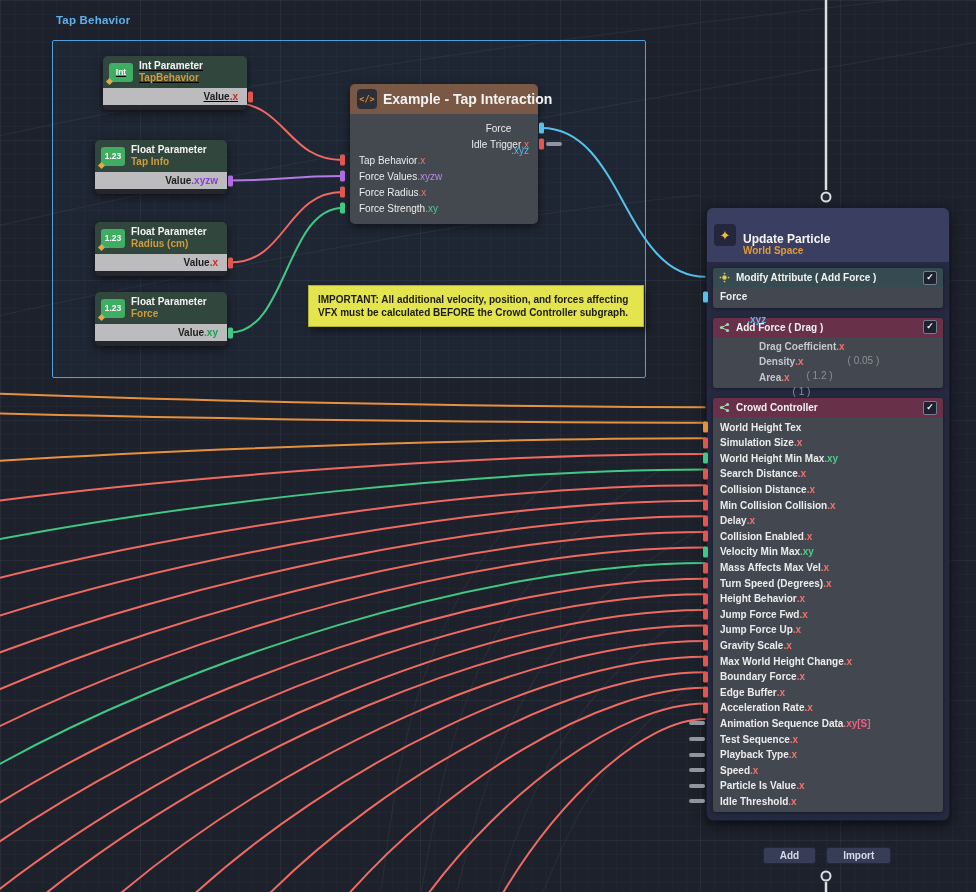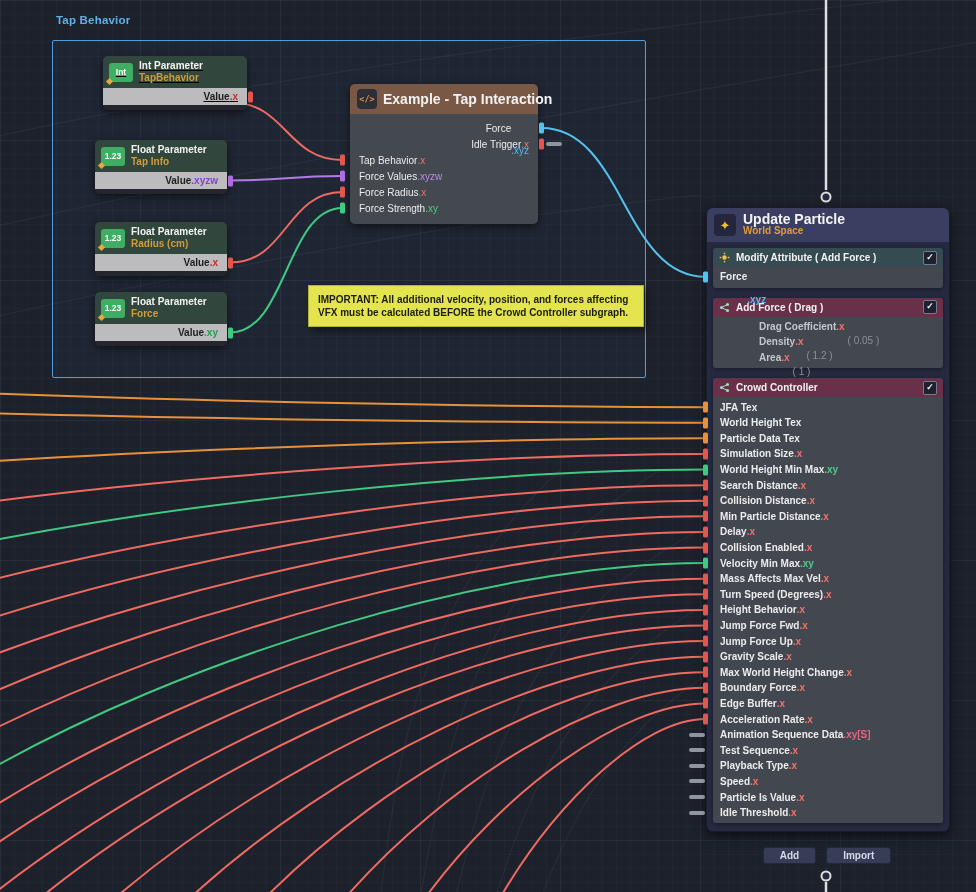--- a/index.html
+++ b/index.html
@@ -73,21 +73,21 @@
   .note{left:308px;top:285px;width:316px;z-index:4;background:#e4e54e;border:1px solid #b0b136;
     color:#1b1b12;font-weight:bold;font-size:10px;line-height:1.3;padding:7px 9px;box-shadow:3px 4px 7px rgba(0,0,0,.45);}
 
   
   .ctx{left:706px;top:207px;width:242px;z-index:3;background:#262a40;border:1px solid #181b2c;
     border-radius:7px;box-shadow:0 4px 12px rgba(0,0,0,.6);}
   .ctx-head{background:#3a3e60;border-radius:6px 6px 0 0;padding:5px 7px;display:flex;gap:7px;align-items:center;}
   .ctx-icon{width:22px;height:22px;background:#23263c;border-radius:4px;color:#f0c030;font-size:13px;
     display:flex;align-items:center;justify-content:center;flex:0 0 auto;}
   .ctx-titles{line-height:12px;}
-  .ctx-t1{color:#f4f4f4;font-size:14px;font-weight:bold;}
+  .ctx-t1{color:#f4f4f4;font-size:12px;font-weight:bold;margin-top:20px;}
   .ctx-t2{color:#e09a3c;font-size:10px;font-weight:bold;}
   .ctx-body{padding:6px 6px 8px;}
   .block{border-radius:3px;margin-bottom:10px;box-shadow:0 1px 4px rgba(0,0,0,.45);}
   .block:last-child{margin-bottom:0;}
   .bhead{height:19px;display:flex;align-items:center;gap:6px;padding:0 6px;border-radius:3px 3px 0 0;
     font-size:10px;font-weight:bold;color:#f2f2f2;white-space:nowrap;}
   .bhead.teal{background:#364a52;}
   .bhead.maroon{background:#693049;}
   .bbody{background:#43474f;border-radius:0 0 3px 3px;padding:2px 0 3px;}
   .brow{position:relative;height:15.6px;display:flex;align-items:center;padding:0 7px;font-size:10px;
@@ -346,31 +346,21 @@
                 <circle cx="8.5" cy="2.5" r="1.6" fill="#9fd8b8"></circle>
                 <circle cx="8.5" cy="8.5" r="1.6" fill="#9fd8b8"></circle>
               </svg>
             </span>
             <span>Crowd Controller</span>
             <div class="chk">✓</div>
           </div>
           <div class="bbody">
             <div class="brow">
               <span class="port p-texture pl"></span>
-              <span>JFA Tex</span>
-              <span class="sfx-texture"></span>
-            </div>
-            <div class="brow">
-              <span class="port p-texture pl"></span>
               <span>World Height Tex</span>
-              <span class="sfx-texture"></span>
-            </div>
-            <div class="brow">
-              <span class="port p-texture pl"></span>
-              <span>Particle Data Tex</span>
               <span class="sfx-texture"></span>
             </div>
             <div class="brow">
               <span class="port p-float pl"></span>
               <span>Simulation Size</span>
               <span class="sfx-float">.x</span>
             </div>
             <div class="brow">
               <span class="port p-vec2 pl"></span>
               <span>World Height Min Max</span>
@@ -381,21 +371,21 @@
               <span>Search Distance</span>
               <span class="sfx-float">.x</span>
             </div>
             <div class="brow">
               <span class="port p-float pl"></span>
               <span>Collision Distance</span>
               <span class="sfx-float">.x</span>
             </div>
             <div class="brow">
               <span class="port p-float pl"></span>
-              <span>Min Particle Distance</span>
+              <span>Min Collision Collision</span>
               <span class="sfx-float">.x</span>
             </div>
             <div class="brow">
               <span class="port p-float pl"></span>
               <span>Delay</span>
               <span class="sfx-float">.x</span>
             </div>
             <div class="brow">
               <span class="port p-float pl"></span>
               <span>Collision Enabled</span>

